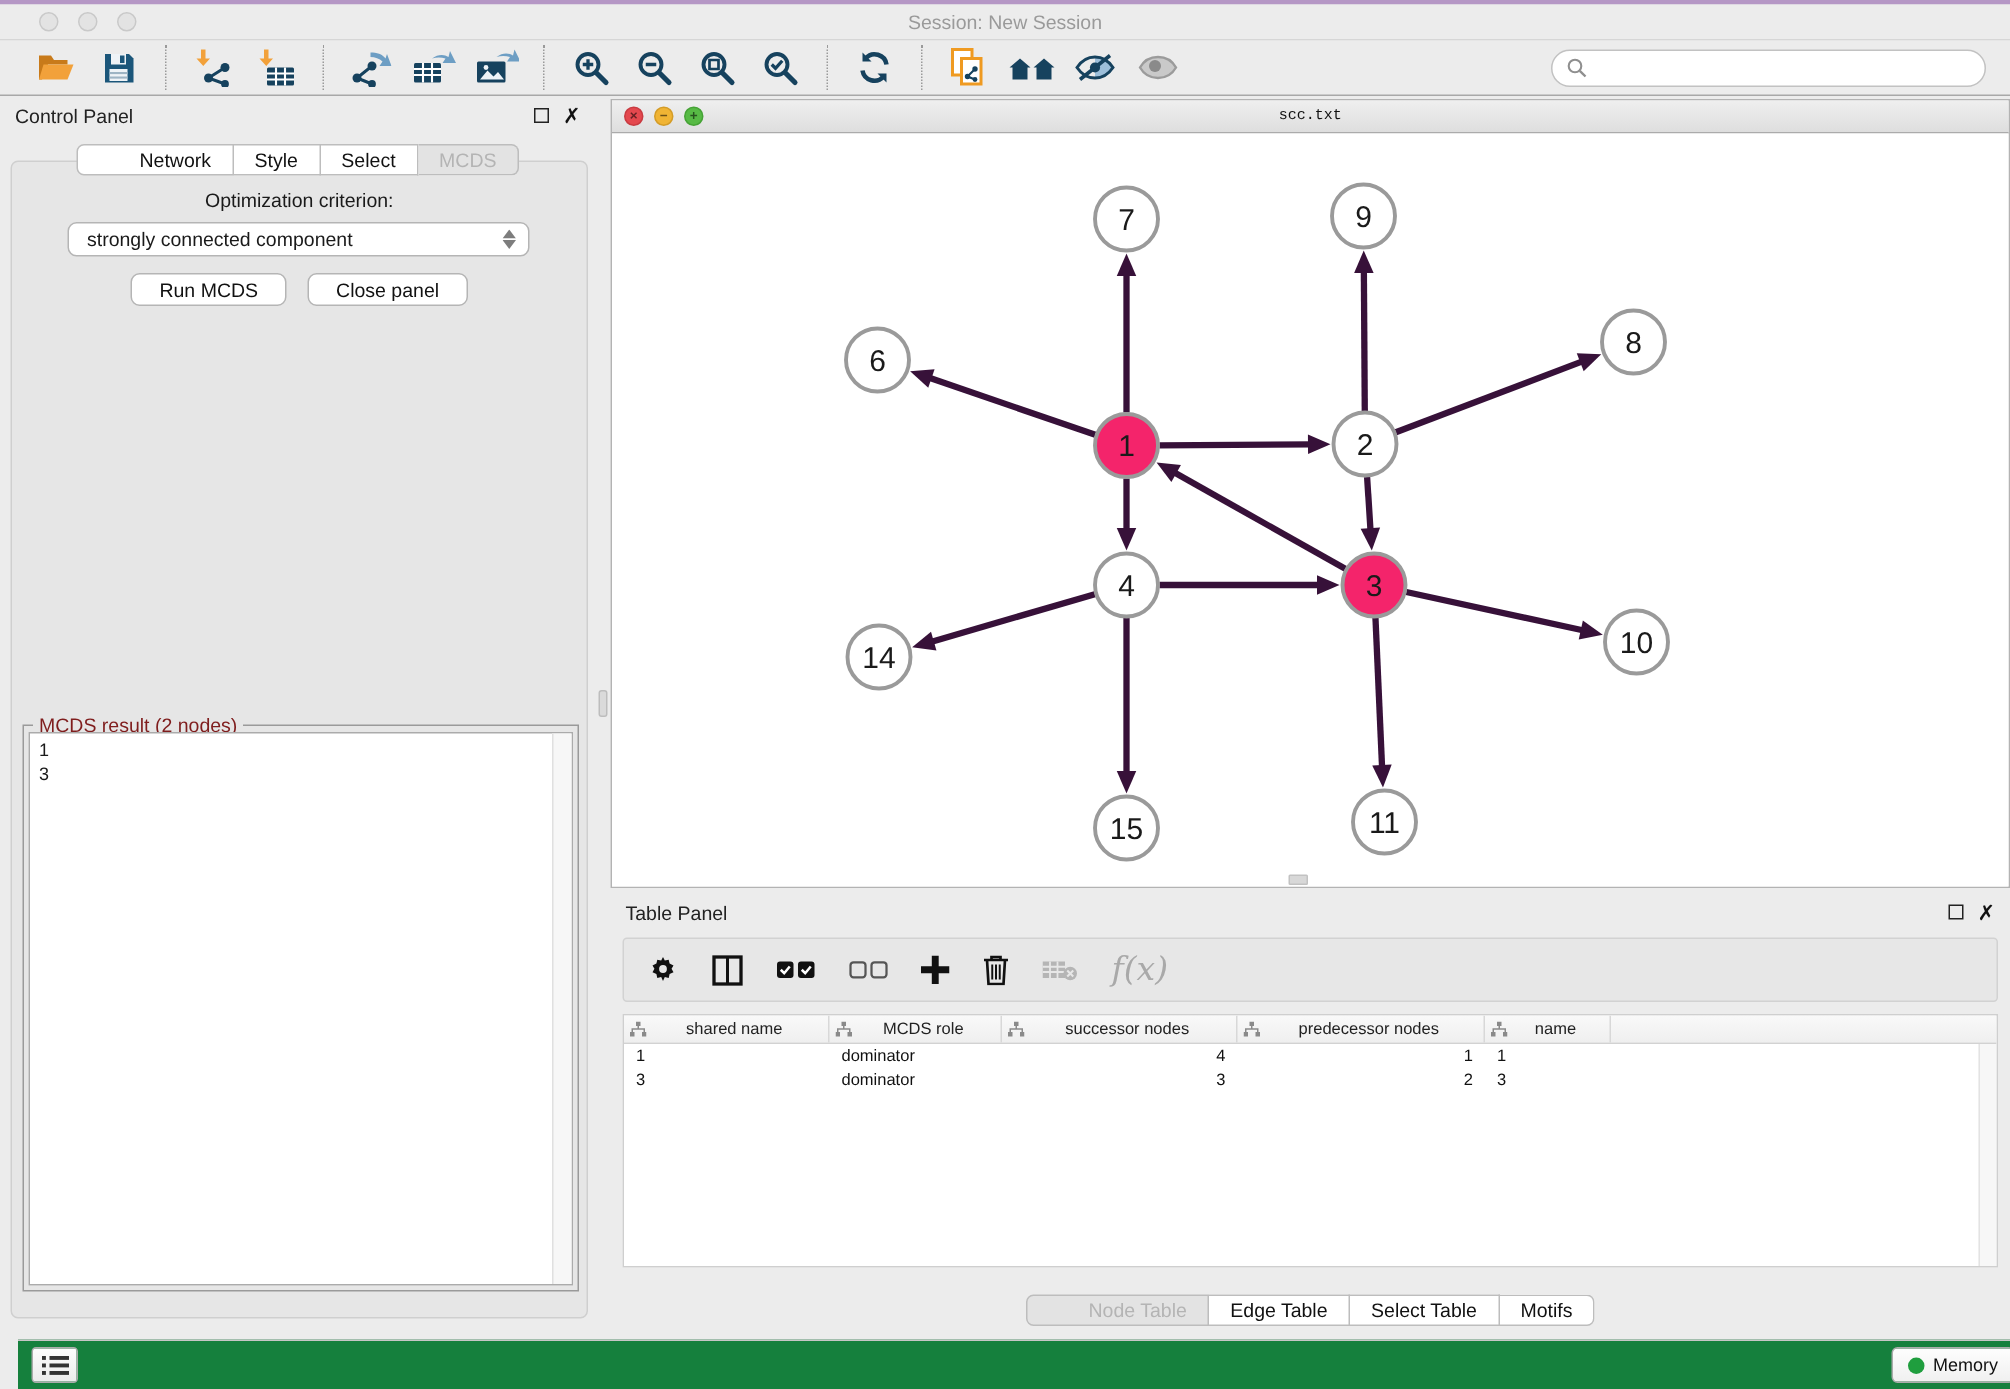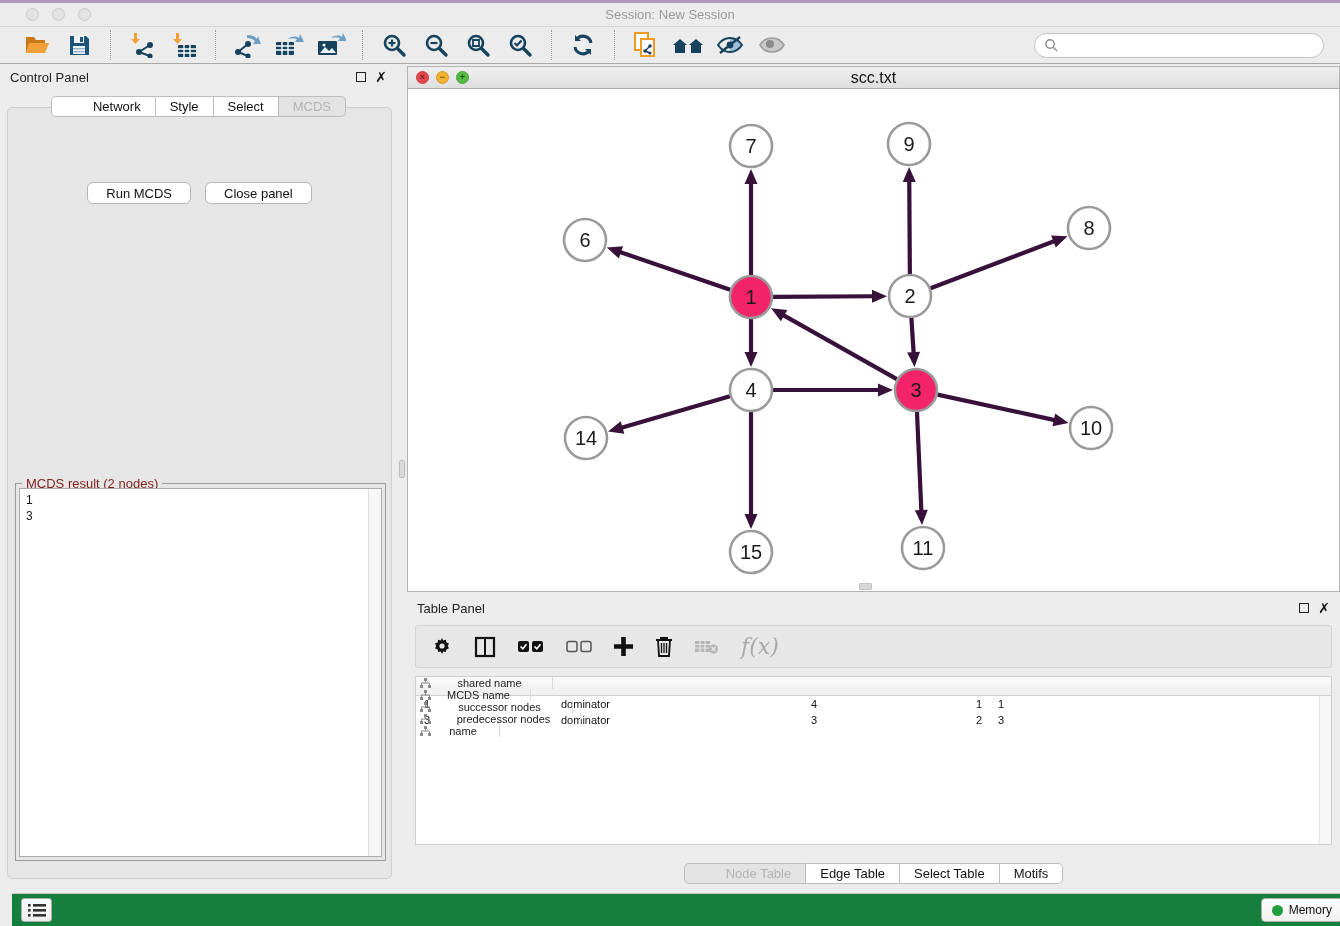--- a/index.html
+++ b/index.html
@@ -46,37 +46,37 @@
   .result-label { position:absolute; top:-8px; left:6px; background:#e6e6e6; padding:0 4px; font-size:13px; color:#7f1d1d; }
   .result-area { position:absolute; left:3px; top:4px; right:3px; bottom:3px; background:#fff; border:1px solid #ababab; font-size:12px; line-height:16px; padding:3px 6px; }
   .result-scroll { position:absolute; right:0; top:0; bottom:0; width:13px; background:#f7f7f7; border-left:1px solid #e0e0e0; }
 
   .v-splitter { position:absolute; left:397px; top:64px; width:10px; height:829px; background:#ececec; }
   .v-grip { position:absolute; left:2px; top:396px; width:6px; height:18px; background:#dadada; border:1px solid #bdbdbd; border-radius:2px; }
 
   
   .net-window { position:absolute; left:407px; top:66px; width:933px; height:526px; background:#fff; border:1px solid #b3b3b3; }
   .net-titlebar { height:22px; background:linear-gradient(#efefef,#dedede); border-bottom:1px solid #ababab; position:relative; display:flex; align-items:center; justify-content:center; }
-  .net-title { font-size:16px; color:#111; }
+  .net-title { font-size:10px; color:#111;font-family:Liberation Mono, monospace; }
   .traffic { position:absolute; left:8px; top:4px; display:flex; gap:7px; }
   .tlight { width:13px; height:13px; border-radius:50%; display:flex; align-items:center; justify-content:center; font-size:9px; font-weight:bold; color:rgba(0,0,0,0.55); line-height:1; }
   .tlight.red { background:#e4484e; border:1px solid #c93b41; }
   .tlight.yellow { background:#f0b434; border:1px solid #d49c27; }
   .tlight.green { background:#57ba45; border:1px solid #46a336; }
   .net-canvas { position:relative; width:931px; height:502px; background:#fff; }
   .net-grip { position:absolute; left:451px; bottom:1px; width:13px; height:7px; background:#d8d8d8; border:1px solid #c2c2c2; border-radius:1px; }
 
   
   .table-panel { position:absolute; left:407px; top:595px; width:933px; height:298px; background:#ececec; }
   .tp-toolbar { position:absolute; left:8px; top:30px; width:917px; height:43px; background:#e7e7e7; border:1px solid #d2d2d2; border-radius:3px; display:flex; align-items:center; gap:22px; padding:0 16px; }
   .tp-icon { display:flex; align-items:center; justify-content:center; background:none; border:none; cursor:default; }
   .fx-label { font-family:"DejaVu Serif","Liberation Serif",serif; font-style:italic; font-size:22px; color:#a9a9a9; }
 
   .data-table { position:absolute; left:8px; top:81px; width:917px; height:169px; background:#fff; border:1px solid #cfcfcf; overflow:hidden; }
-  .dt-header { display:flex; height:19px; background:linear-gradient(#f9f9f9,#efefef); border-bottom:1px solid #d2d2d2;flex-direction:column; }
+  .dt-header { display:flex; height:19px; background:linear-gradient(#f9f9f9,#efefef); border-bottom:1px solid #d2d2d2; }
   .dt-hcell { display:flex; align-items:center; border-right:1px solid #d8d8d8; font-size:11px; color:#222; padding:0 4px; position:relative; }
   .dt-hcell .hlabel { flex:1; text-align:center; }
   .dt-row { display:flex; height:16px; }
   .dt-cell { font-size:11px; color:#111; padding:0 8px; display:flex; align-items:center; }
   .dt-cell.right { justify-content:flex-end; }
   .dt-scroll { position:absolute; right:0; top:19px; bottom:0; width:12px; background:#f7f7f7; border-left:1px solid #e3e3e3; }
 
   .tp-tabs { position:absolute; left:0; bottom:9px; width:100%; display:flex; justify-content:center;align-items:flex-end; }
 
   
@@ -299,20 +299,32 @@
       <span class="close-x">✗</span>
     </span>
   </div>
   <div class="seg-row" id="control-tabs">
       <span class="seg first">Network</span>
       <span class="seg">Style</span>
       <span class="seg">Select</span>
       <span class="seg last selected">MCDS</span>
     </div>
   <div class="tab-page">
+    <div class="opt-label">Optimization criterion:</div>
+    <div class="opt-select">
+      <span>strongly connected component</span>
+      <span class="stepper">
+        <svg width="9" height="6" viewBox="0 0 9 6">
+            <path d="M4.5 0L9 6H0z" fill="#7d7d7d"></path>
+          </svg>
+        <svg width="9" height="6" viewBox="0 0 9 6">
+            <path d="M4.5 6L0 0h9z" fill="#7d7d7d"></path>
+          </svg>
+      </span>
+    </div>
     <div class="btn-row">
       <button class="mac-btn">Run MCDS</button>
       <button class="mac-btn">Close panel</button>
     </div>
     <div class="result-group">
       <span class="result-label">MCDS result (2 nodes)</span>
       <div class="result-area" id="result-area">
         <div class="result-scroll"></div>
       <div>1</div>
           <div>3</div>
@@ -483,21 +495,21 @@
           <span>
             <svg width="11" height="11" viewBox="0 0 11 11">
               <g fill="#8a8a8a">
                 <rect x="4" y="0" width="3" height="3"></rect>
                 <rect x="0" y="7" width="3" height="3"></rect>
                 <rect x="8" y="7" width="3" height="3"></rect>
               </g>
               <path d="M5.5 3v2M1.5 7V5h8v2" fill="none" stroke="#8a8a8a" stroke-width="1"></path>
             </svg>
           </span>
-          <span class="hlabel">MCDS name</span>
+          <span class="hlabel">MCDS role</span>
         </div>
         <div class="dt-hcell" style="width: 157px;">
           <span>
             <svg width="11" height="11" viewBox="0 0 11 11">
               <g fill="#8a8a8a">
                 <rect x="4" y="0" width="3" height="3"></rect>
                 <rect x="0" y="7" width="3" height="3"></rect>
                 <rect x="8" y="7" width="3" height="3"></rect>
               </g>
               <path d="M5.5 3v2M1.5 7V5h8v2" fill="none" stroke="#8a8a8a" stroke-width="1"></path>

